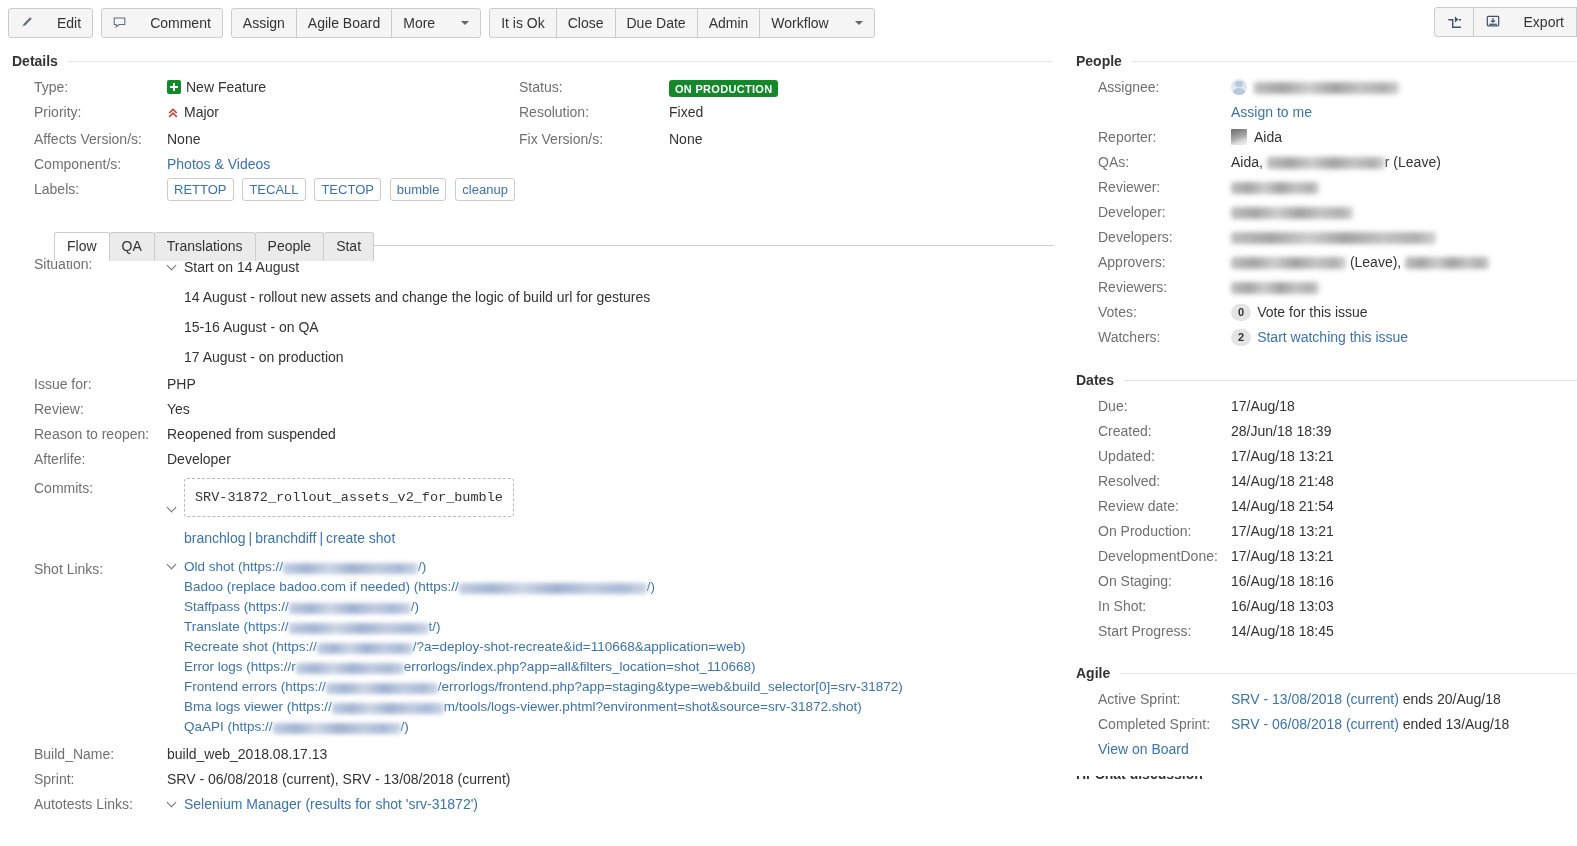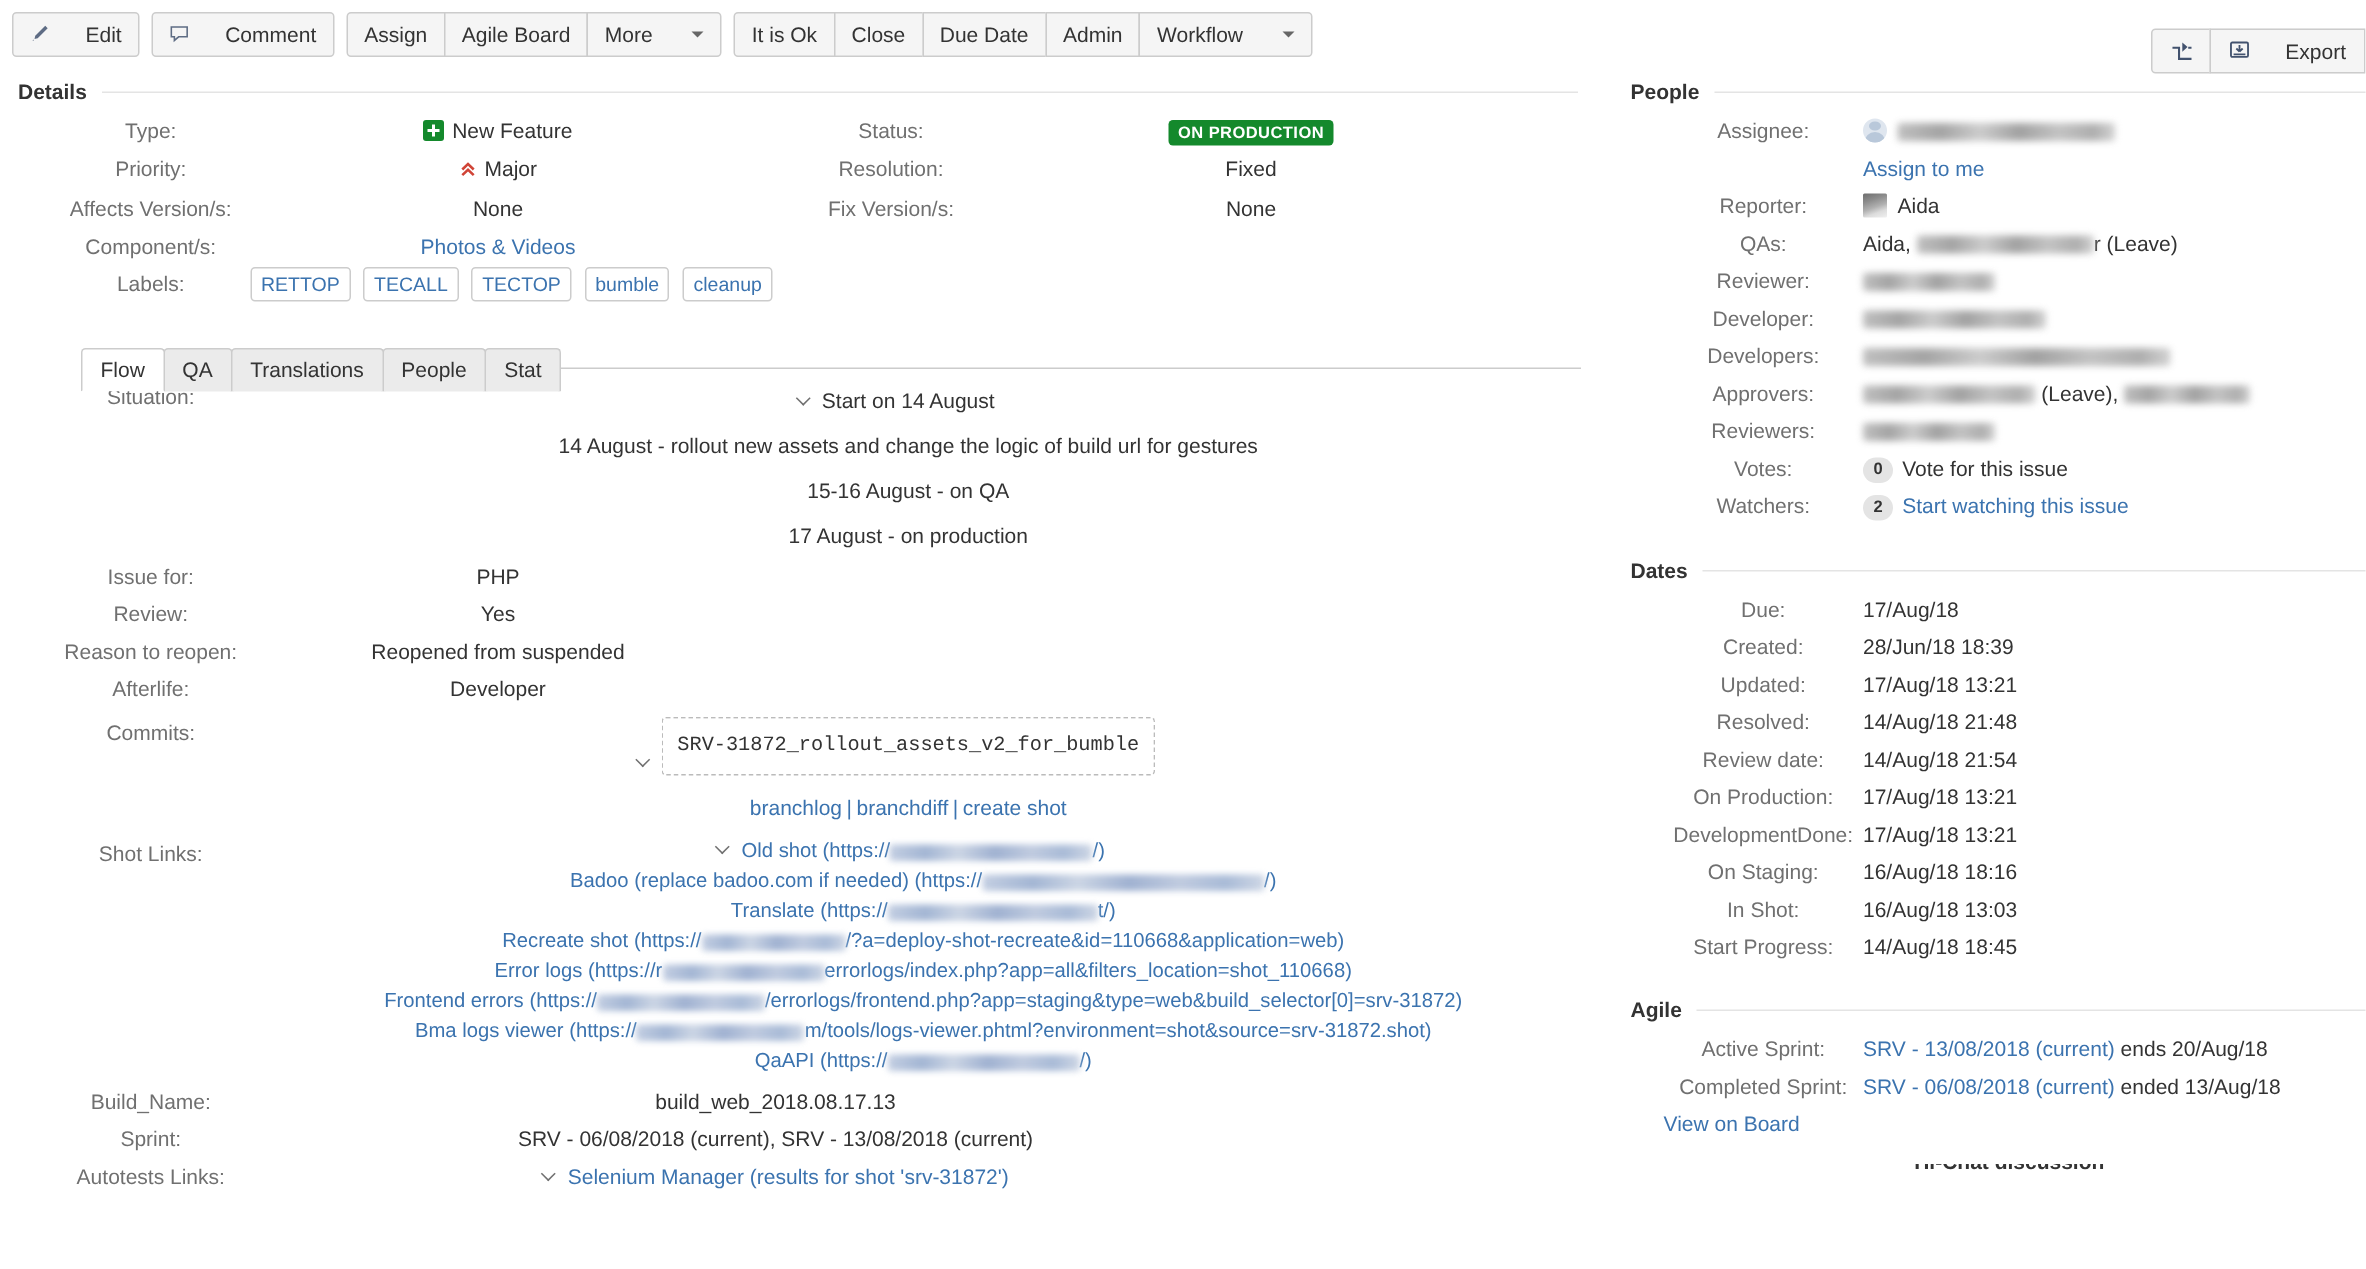--- a/index.html
+++ b/index.html
@@ -49,33 +49,31 @@
     border-left: 4px solid transparent;
     border-right: 4px solid transparent;
     border-top: 4px solid #666;
     margin-left: 2px;
   }
   .toolbar-right {
     position: absolute;
     right: 0px;
     top: 7px;
     display: flex;
-    margin-top: 12px;
   }
   .toolbar-right .btn { padding: 7px 12px; }
 
   .icon-pencil { display:inline-block; width:13px; height:13px; position:relative; }
   .icon-pencil svg, .icon-speech svg, .icon-share svg, .icon-export svg { display:block; }
 
   
   .page {
     display: flex;
     padding: 0 12px;
-    gap: 15px;
-    text-align: center;
+    gap: 4px;
   }
   .col-left { width: 1040px; flex: 0 0 1040px; }
   .col-right { width: 525px; flex: 0 0 525px; padding-left: 20px; }
 
   .section-head {
     display: flex;
     align-items: center;
     font-weight: bold;
     font-size: 14px;
     color: #333;
@@ -484,20 +482,24 @@
         <div class="fval shot-list" style="width:880px;">
           <div class="srow">
             <span class="chev"></span><a class="link">Old shot</a>
             <span class="link">(https://</span><span class="blur" style="width: 135px;"></span><span class="link">/)</span>
           </div>
           <div class="srow" style="padding-left:17px;">
             <a class="link">Badoo (replace badoo.com if needed)</a>
             <span class="link">(https://</span><span class="blur" style="width: 188px;"></span><span class="link">/)</span>
           </div>
           <div class="srow" style="padding-left:17px;">
+            <a class="link">Staffpass</a>
+            <span class="link">(https://</span><span class="blur" style="width: 122px;"></span><span class="link">/)</span>
+          </div>
+          <div class="srow" style="padding-left:17px;">
             <a class="link">Translate</a>
             <span class="link">(https://</span><span class="blur" style="width: 140px;"></span><span class="link">t/)</span>
           </div>
           <div class="srow" style="padding-left:17px;">
             <a class="link">Recreate shot</a>
             <span class="link">(https://</span><span class="blur" style="width: 96px;"></span><span class="link">/?a=deploy-shot-recreate&amp;id=110668&amp;application=web)</span>
           </div>
           <div class="srow" style="padding-left:17px;">
             <a class="link">Error logs</a>
             <span class="link">(https://r</span><span class="blur" style="width: 108px;"></span><span class="link">errorlogs/index.php?app=all&amp;filters_location=shot_110668)</span>

